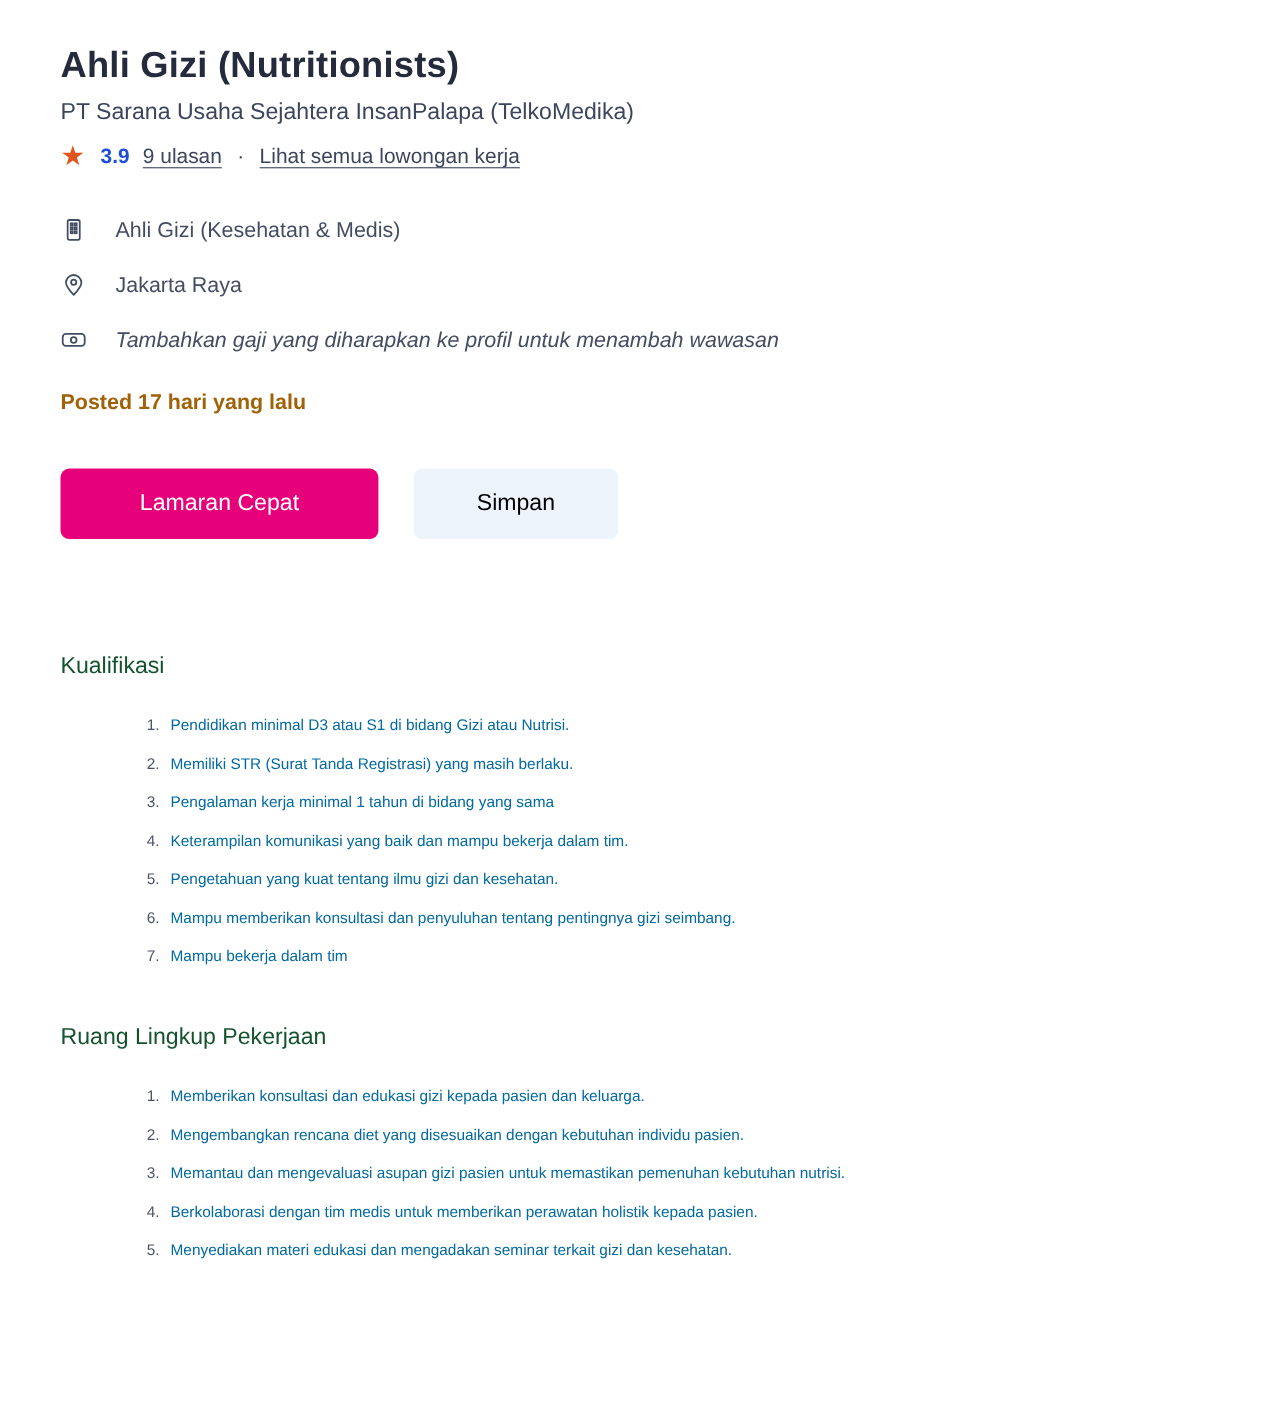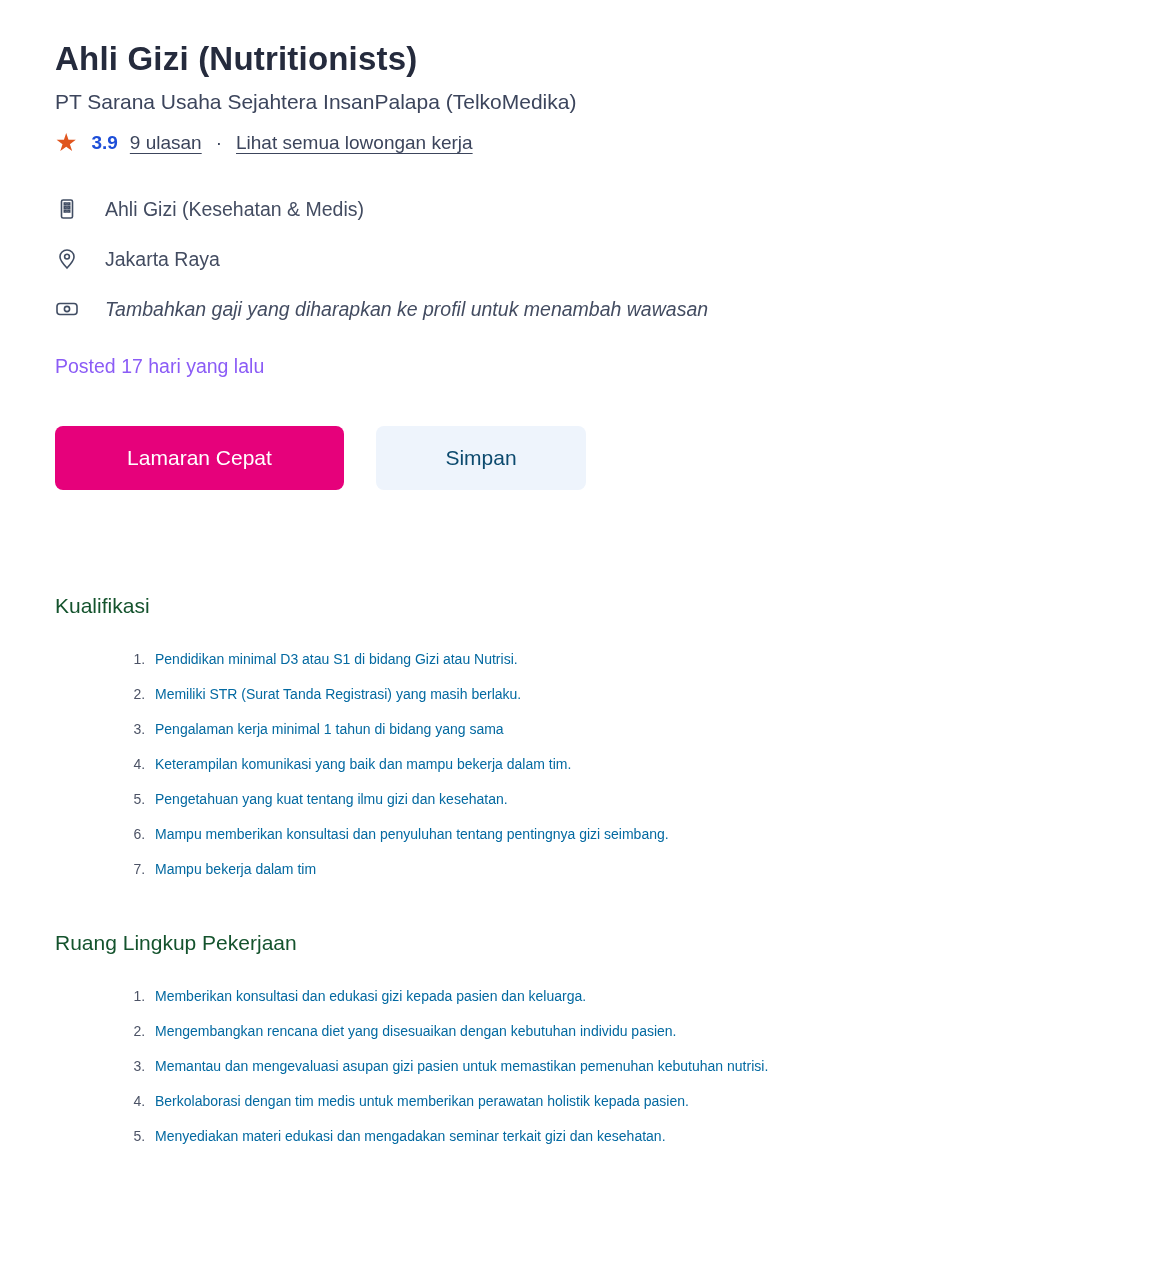--- a/index.html
+++ b/index.html
@@ -67,44 +67,45 @@
     height: 24px;
     flex: 0 0 24px;
     display: inline-flex;
     align-items: center;
     justify-content: center;
   }
   .detail-icon svg { stroke: #414d63; fill: none; stroke-width: 1.6; }
 
   .posted-text {
     font-size: 19.5px;
-    color: #8b5cf6;
+    color: #a16207;
     margin-bottom: 48px;
+    font-weight: bold;
   }
 
   
   .button-row { display: flex; gap: 32px; margin-bottom: 104px; }
   .btn {
     border: none;
     border-radius: 8px;
     font-family: "Liberation Sans", sans-serif;
     font-size: 21px;
     font-weight: 400;
     cursor: pointer;
     height: 64px;
   }
   .btn-primary {
     background: #e6017b;
     color: #ffffff;
     width: 289px;
   }
   .btn-secondary {
     background: #eef4fc;
-    color: #0c4a6e;
-    width: 210px;
+    color: #000000;
+    width: 186px;
   }
 
   
   .section-heading {
     font-size: 21px;
     color: #14532d;
     margin-bottom: 24px;
   }
   .section-list {
     margin: 0 0 44px 0;

